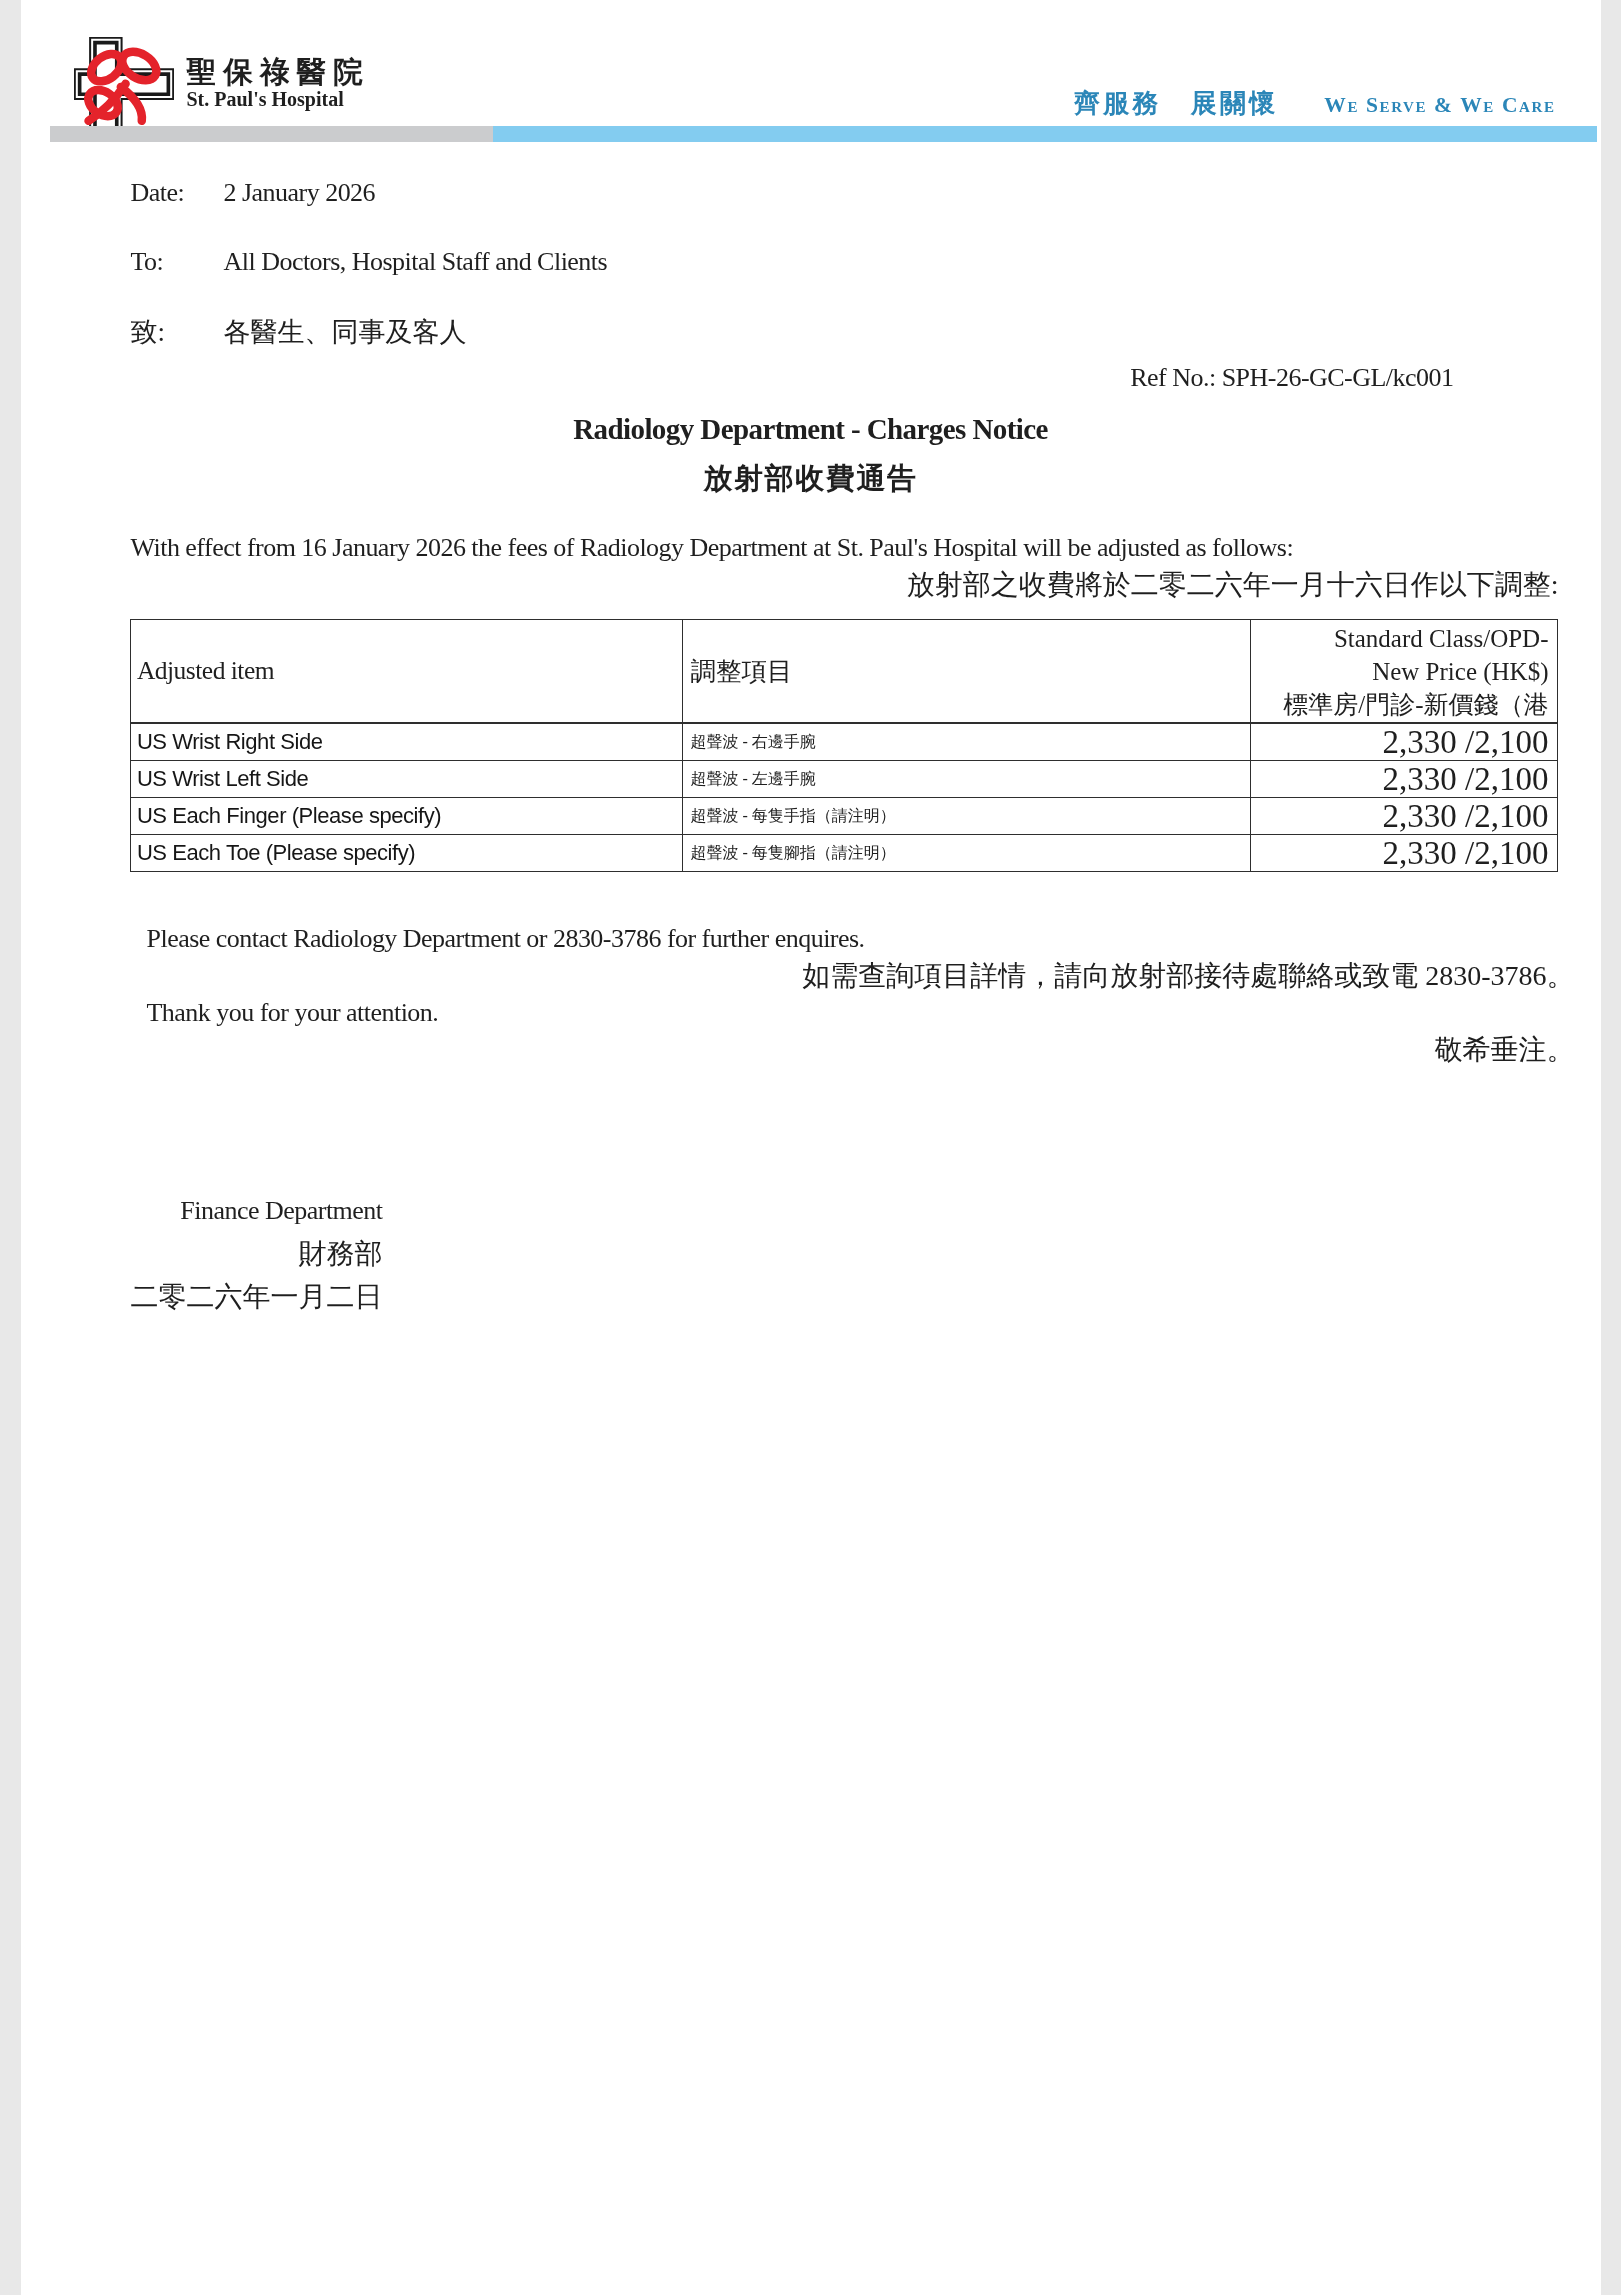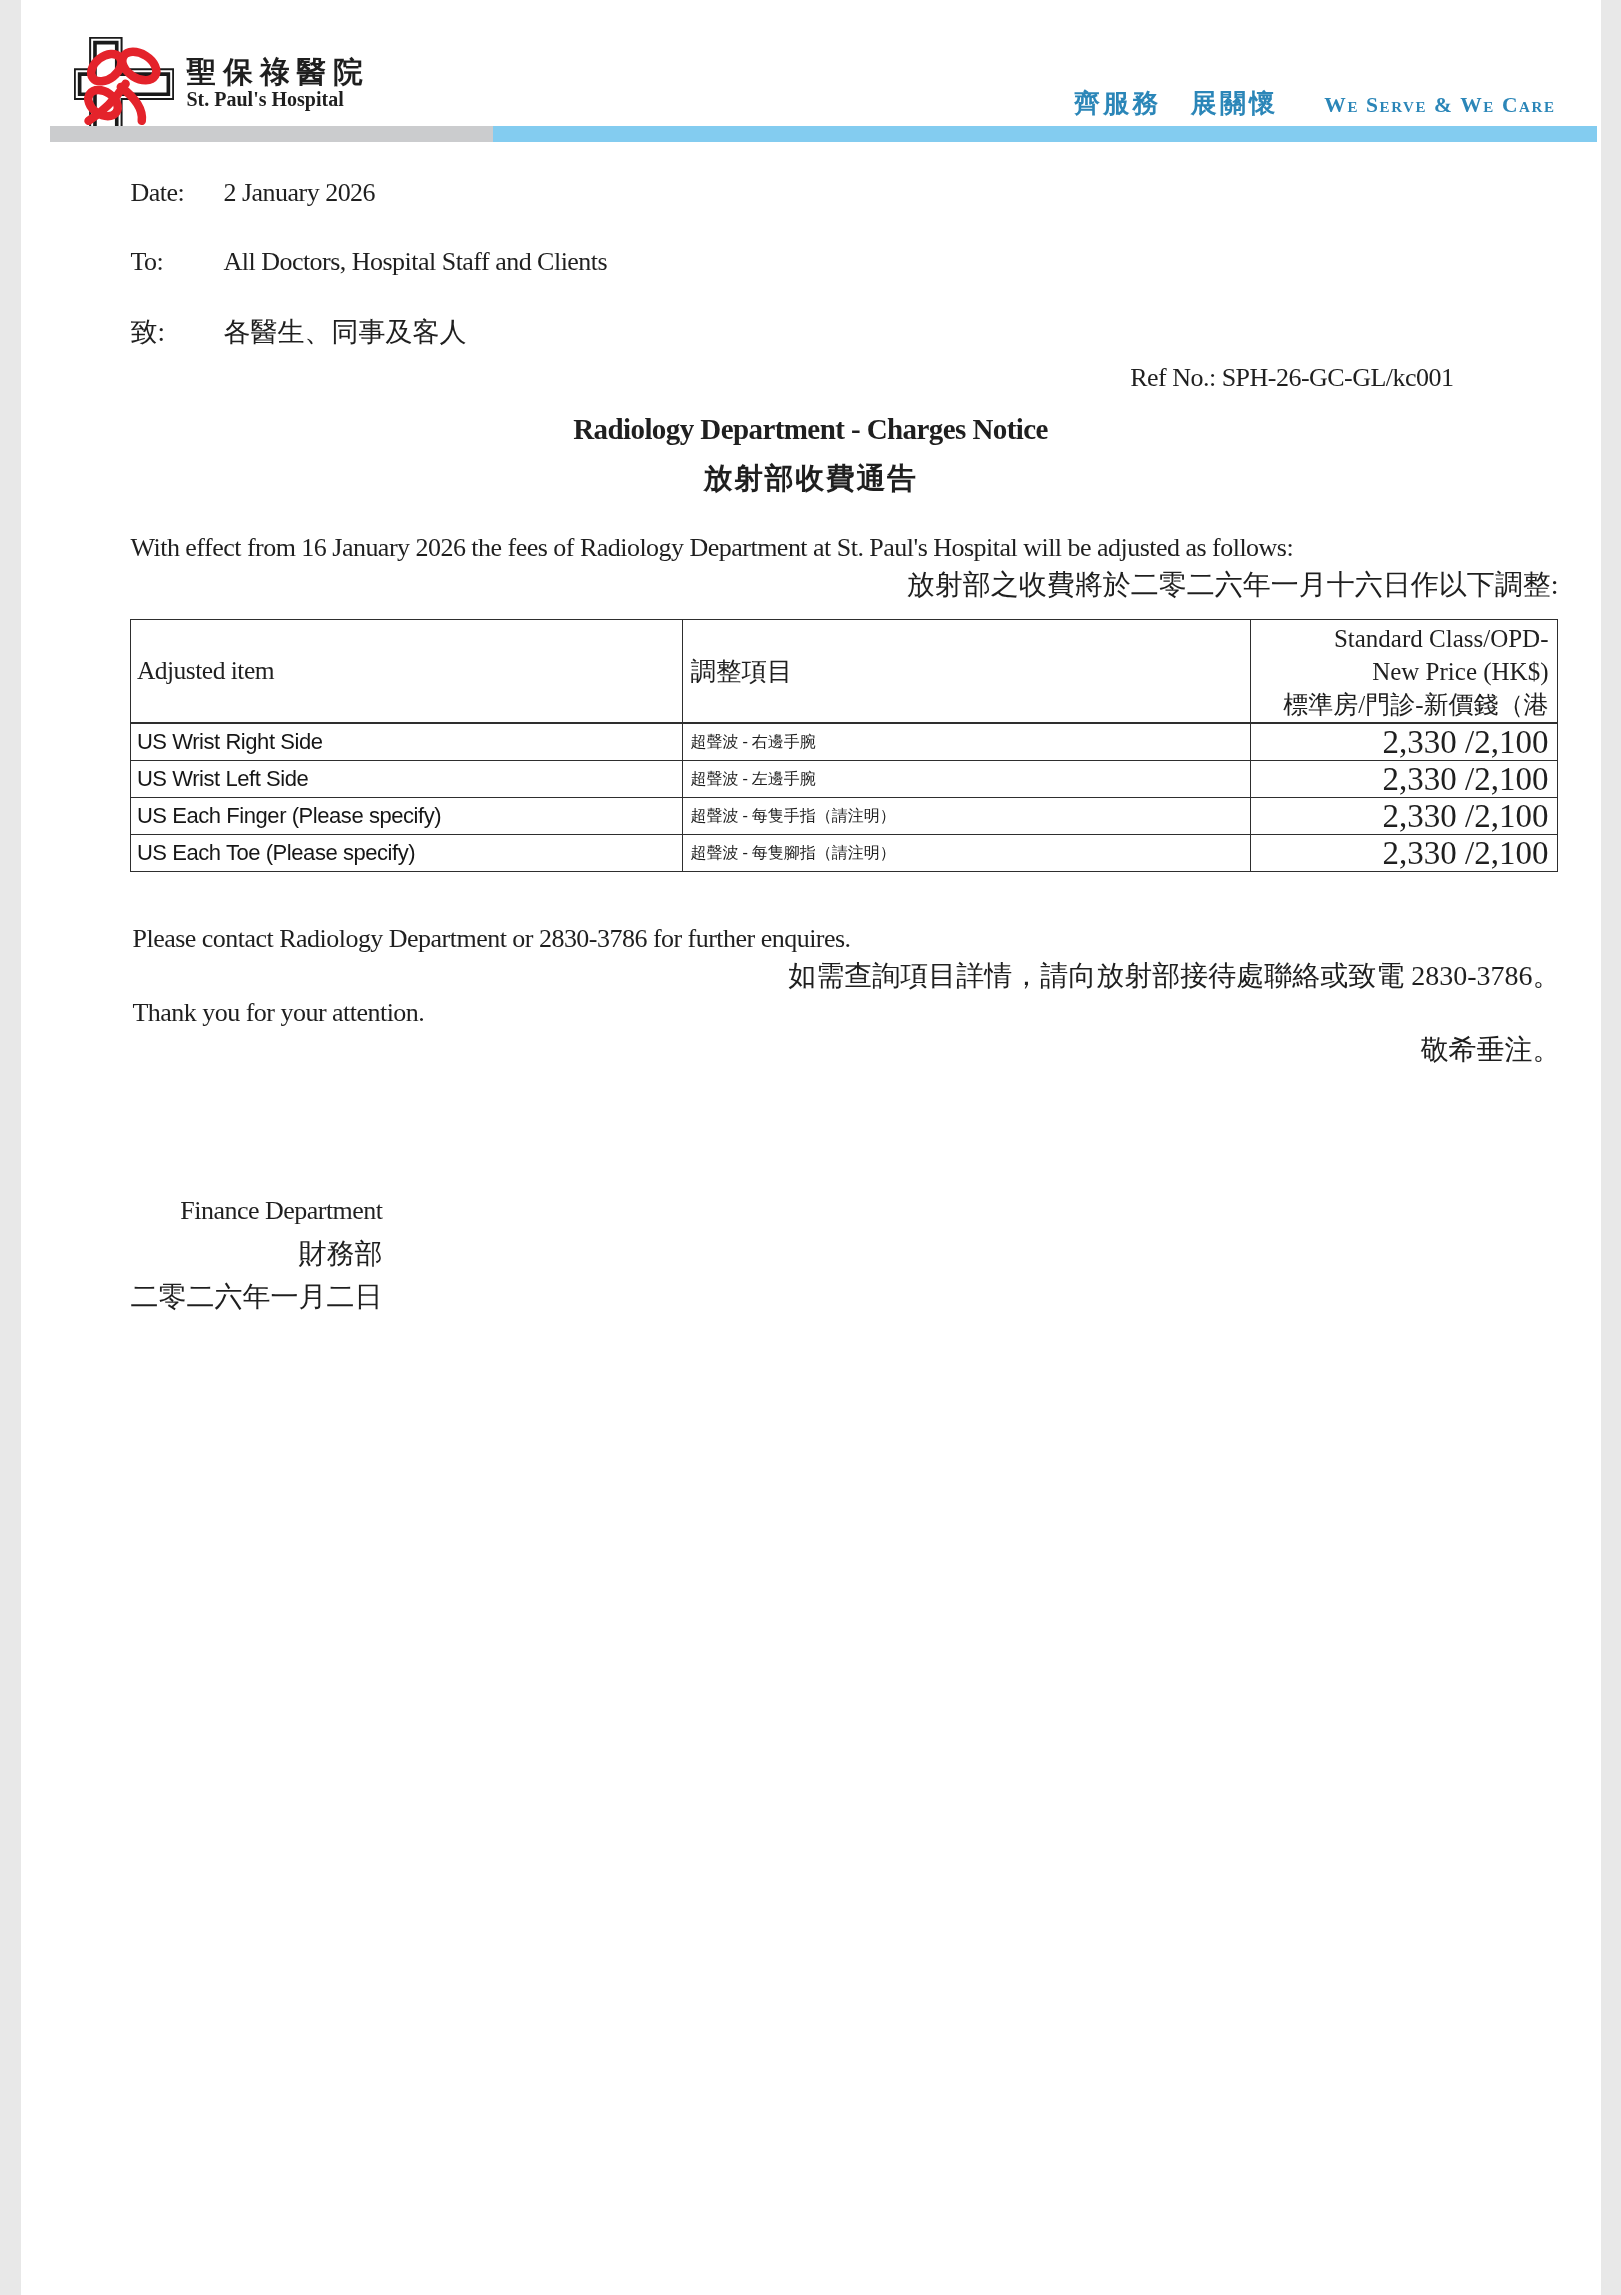--- a/index.html
+++ b/index.html
@@ -44,21 +44,21 @@
   .t-row:last-child{border-bottom:none;}
   .cell{border-right:1.6px solid #2e2e2e;display:flex;align-items:center;box-sizing:border-box;overflow:hidden;}
   .cell:last-child{border-right:none;}
   .h-item{padding-left:6.4px;font-size:25.5px;letter-spacing:-0.02em;}
   .h-item-zh{padding-left:8px;font-size:25.5px;}
   .h-price{display:block;text-align:right;padding:1.6px 8px 0 3.2px;font-size:25px;line-height:33px;}
   .c-en{padding-left:6.4px;font-family:"Liberation Sans", sans-serif;font-size:22px;letter-spacing:-0.02em;color:#161616;}
   .c-zh{padding-left:8px;font-size:16px;}
   .c-price{justify-content:flex-end;padding-right:8px;font-size:33px;}
   
-  .contact{position:absolute;left:112px;top:920px;width:1428px;}
+  .contact{position:absolute;left:126px;top:920px;width:1428px;}
   .contact .line-en{line-height:37px;}
   .contact .line-zh{line-height:37px;margin-left:14px;}
   
   .signoff{position:absolute;left:110px;top:1189px;}
   .signoff .line-en{line-height:43px;text-align:right;}
   .signoff .line-zh{line-height:43px;}
 </style>
 </head>
 <body>
 

